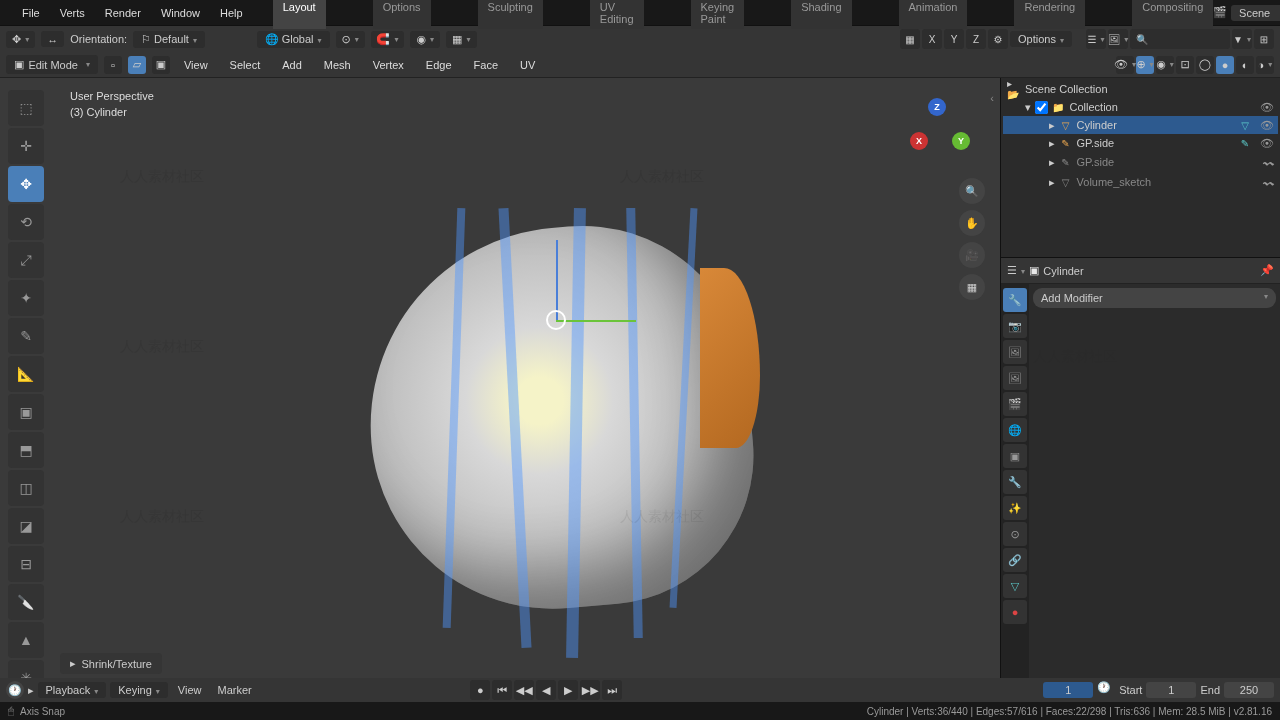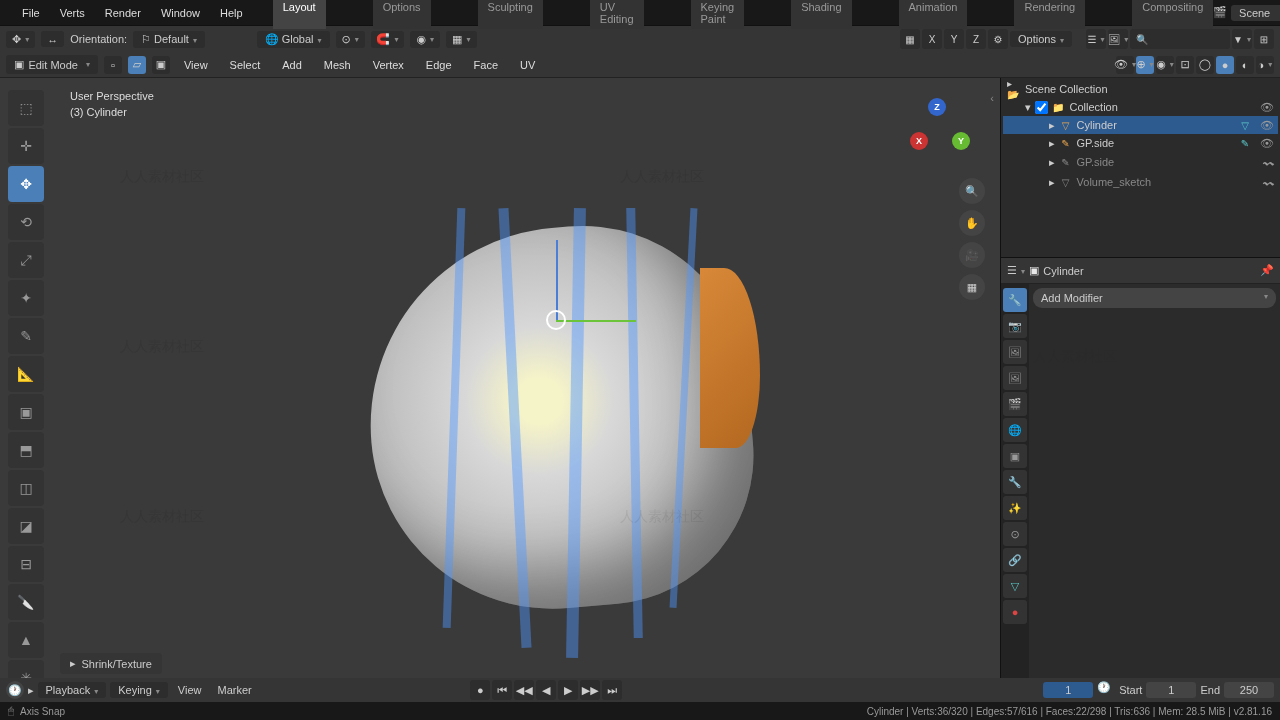--- a/index.html
+++ b/index.html
@@ -356,14 +356,14 @@
     <span>Start</span>
     <div class="frame-field">1</div>
     <span>End</span>
     <div class="frame-field">250</div>
   </div>
 </div>
 
 <div class="statusbar">
   <span>🖱</span>
   <span style="margin-left:6px">Axis Snap</span>
-  <span class="right">Cylinder | Verts:36/320 | Edges:57/616 | Faces:22/298 | Tris:636 | Mem: 28.5 MiB | v2.81.16</span>
+  <span class="right">Cylinder | Verts:36/440 | Edges:57/616 | Faces:22/298 | Tris:636 | Mem: 28.5 MiB | v2.81.16</span>
 </div>
 
 </body></html>

